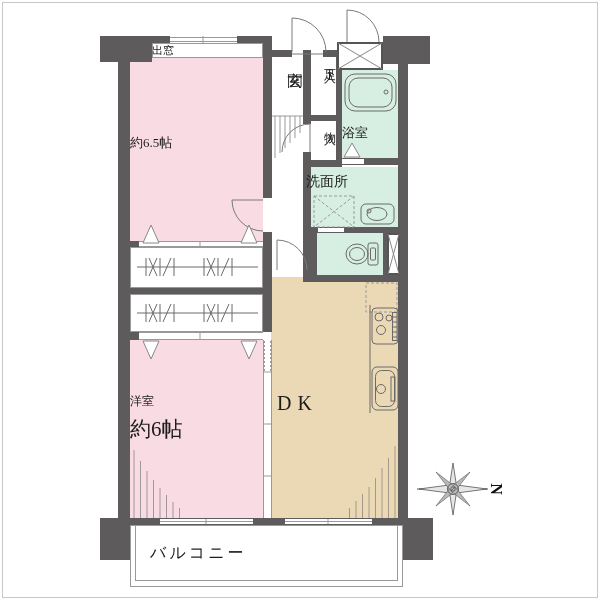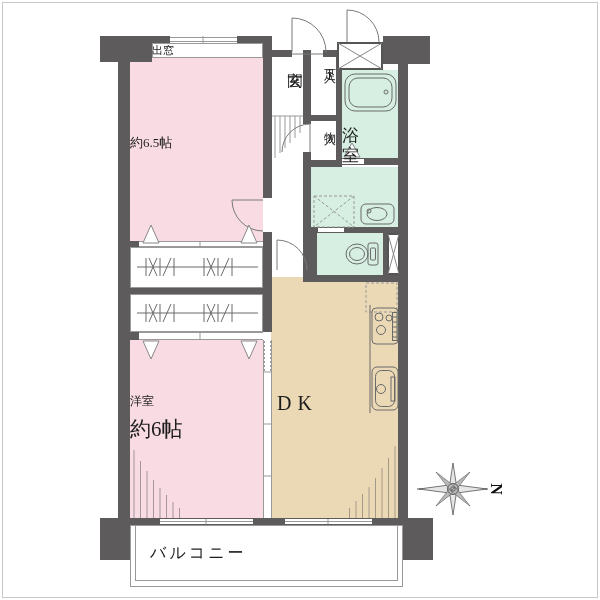--- a/index.html
+++ b/index.html
@@ -245,18 +245,19 @@
       <circle cx="453" cy="489" r="2.2" fill="none" stroke="#555" stroke-width="0.9"></circle>
       <text x="0" y="5" text-anchor="middle" transform="translate(496,489) rotate(90)" font-family="Liberation Serif, DejaVu Serif, serif" font-size="16" font-weight="bold" fill="#111">N</text>
     </g>
   </svg>
 
   <div class="lbl" style="left:152px;top:44px;width:111px;font-size:11px;">出窓</div>
   <div class="lbl" style="left:130px;top:136px;width:133px;font-size:13px;">約6.5帖</div>
   <div class="lbl vert" style="left:272px;top:60px;width:31px;height:56px;font-size:15px;">玄関</div>
   <div class="lbl vert" style="left:311px;top:59px;width:25px;height:55px;font-size:12px;letter-spacing:1px;">下足入</div>
   <div class="lbl vert" style="left:311px;top:122px;width:25px;height:37px;font-size:12px;letter-spacing:1px;">物入</div>
-  <div class="lbl" style="left:342px;top:126px;width:32px;font-size:17px;">浴室</div>
+  <div class="lbl" style="left:342px;top:126px;width:32px;font-size:13px;">浴室</div>
+  <div class="lbl" style="left:306px;top:174px;width:92px;font-size:14px;">洗面所</div>
   <div class="lbl" style="left:130px;top:395px;width:133px;font-size:12px;">洋室</div>
   <div class="lbl" style="left:130px;top:417px;width:133px;font-size:21px;">約6帖</div>
   <div class="lbl" style="left:271px;top:392px;width:127px;font-size:20px;letter-spacing:6px;text-indent:6px;">DK</div>
   <div class="lbl" style="left:130px;top:544px;width:273px;font-size:16px;letter-spacing:3px;padding-left:20px;">バルコニー</div>
 </div>
 
 </body></html>

